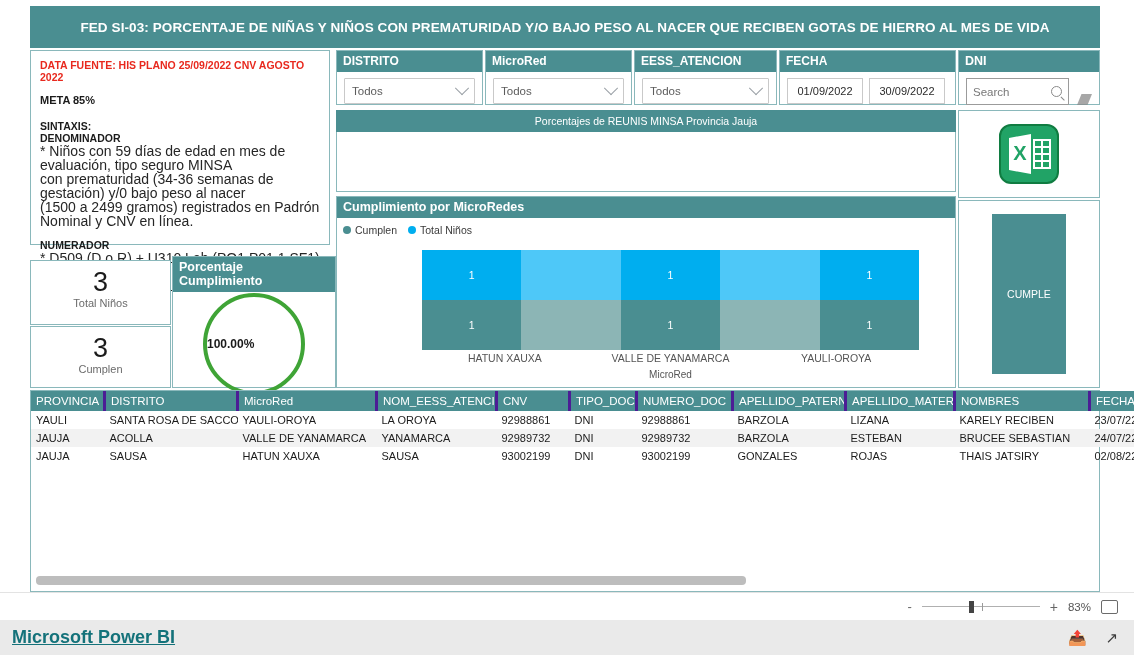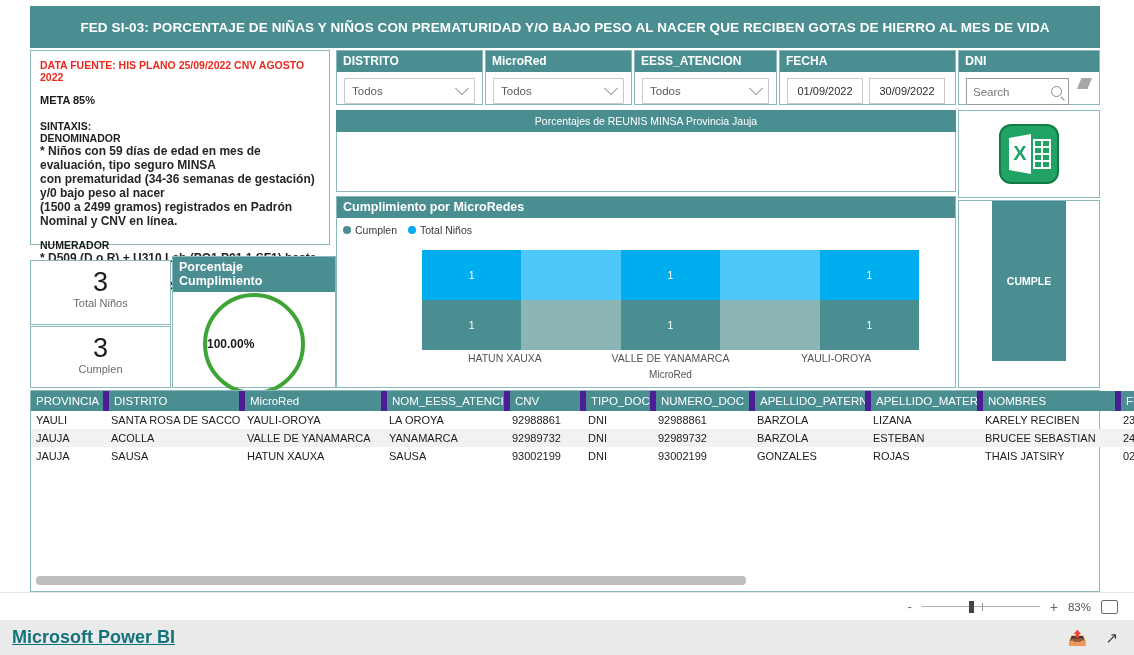--- a/index.html
+++ b/index.html
@@ -31,21 +31,21 @@
   .card{ position:absolute; background:#ffffff; border:1px solid #8ab8bb; box-sizing:border-box; }
   .card-head{
     background:#4a8e91; color:#ffffff; font-weight:bold;
     font-size:12.5px; padding:3px 6px 4px 6px; box-sizing:border-box;
   }
   
   #info-panel{ left:0px; top:44px; width:300px; height:195px; padding:8px 9px; }
   #info-panel .src{ color:#e8291e; font-weight:bold; font-size:10.5px; margin-bottom:11px;}
   #info-panel .meta{ color:#1b1b1b; font-weight:bold; font-size:11px; margin-bottom:14px;}
   #info-panel .lbl{ color:#1b1b1b; font-weight:bold; font-size:10.5px; }
-  #info-panel .txt{ color:#262626; font-size:12px; line-height:14px;font-weight:bold;}
+  #info-panel .txt{ color:#262626; font-size:14px; line-height:14px;}
   #info-panel .gap{ height:11px; }
   
   .slicer{ top:44px; height:55px; }
   .slicer .card-head{ font-size:12px; }
   .slicer-body{ padding:6px 7px 0 7px; }
   .dropdown{
     border:1px solid #c9c9c9; background:#fff; height:24px; border-radius:1px;
     display:flex; align-items:center; justify-content:space-between;
     padding:0 7px; color:#5c5c5c; font-size:11.5px;
   }
@@ -55,21 +55,21 @@
   #slicer-microred{ left:455px; width:147px; }
   #slicer-eess{ left:604px; width:143px; }
   #slicer-fecha{ left:749px; width:177px; }
   .date-row{ display:flex; gap:6px; }
   .date-box{
     border:1px solid #c9c9c9; background:#fff; height:24px; width:74px;
     display:flex;align-items:center;justify-content:center;
     font-size:11px;color:#2b2b2b;
   }
   #slicer-dni{ left:928px; top:44px; width:142px; height:55px; }
-  .search-wrap{ display:flex; align-items:flex-start; gap:8px; }
+  .search-wrap{ display:flex; align-items:flex-end; gap:8px; }
   .search-box{
     border:1px solid #9b9b9b;background:#fff;height:25px;flex:1;
     display:flex;align-items:center;justify-content:space-between;padding:0 6px;
     color:#787878;font-size:11.5px;
   }
   .mag{ width:9px;height:9px;border:1.4px solid #8a8a8a;border-radius:50%;position:relative;display:inline-block;}
   .mag:after{content:"";position:absolute;right:-4px;bottom:-3px;width:5px;height:1.4px;background:#8a8a8a;transform:rotate(45deg);}
   .eraser{ width:15px;height:11px;background:#8a8a8a;
            clip-path:polygon(30% 0,100% 0,70% 100%,0 100%); opacity:.75;}
   
@@ -101,30 +101,30 @@
   #kpi-cumplen{ left:0px; top:320px; width:141px; height:62px; }
   .kpi-val{ text-align:center; font-size:27px; color:#1b1b1b; margin-top:6px; line-height:30px;}
   .kpi-lbl{ text-align:center; font-size:11px; color:#6b6b6b; }
   
   #gauge-card{ left:142px; top:250px; width:164px; height:132px; }
   .gauge-wrap{ position:relative; width:100%; height:104px; display:flex;align-items:center;justify-content:center;}
   .ring{ width:94px;height:94px;border-radius:50%;border:4.5px solid #3fa436;
          display:flex;align-items:center;justify-content:flex-start;
          font-size:12px;font-weight:bold;color:#1b1b1b;}
   
-  #cumple-card{ left:928px; top:194px; width:142px; height:188px; display:flex;align-items:flex-start;justify-content:center;font-weight:bold;}
+  #cumple-card{ left:928px; top:194px; width:142px; height:188px; display:flex;align-items:center;justify-content:center;}
   .cumple-bar{ width:74px;height:160px;background:#4a8e91;color:#fff;font-size:10.5px;
                display:flex;align-items:center;justify-content:center;}
   
   #table-card{ left:0px; top:384px; width:1070px; height:202px; }
   table{ border-collapse:collapse; width:100%; table-layout:fixed; }
   thead th{
     background:#4a8e91; color:#ffffff; font-weight:normal; font-size:11.5px;
     text-align:left; padding:4px 5px; white-space:nowrap; overflow:hidden;
-    border-right:6px solid #4c1d95;
+    border-right:3px solid #4c1d95;
   }
   tbody td{ font-size:11px; color:#1b1b1b; padding:3px 5px; white-space:nowrap; overflow:hidden;}
   tbody tr:nth-child(even){ background:#f2f2f2; }
   .tbl-scroll{ position:absolute; left:5px; bottom:6px; width:710px; height:9px;
                background:#bdbdbd; border-radius:4px; }
   
   #statusbar{
     position:absolute; left:0; top:592px; width:1134px; height:28px;
     background:#ffffff; border-top:1px solid #e3e3e3;
     display:flex; align-items:center; justify-content:flex-end; gap:10px;

